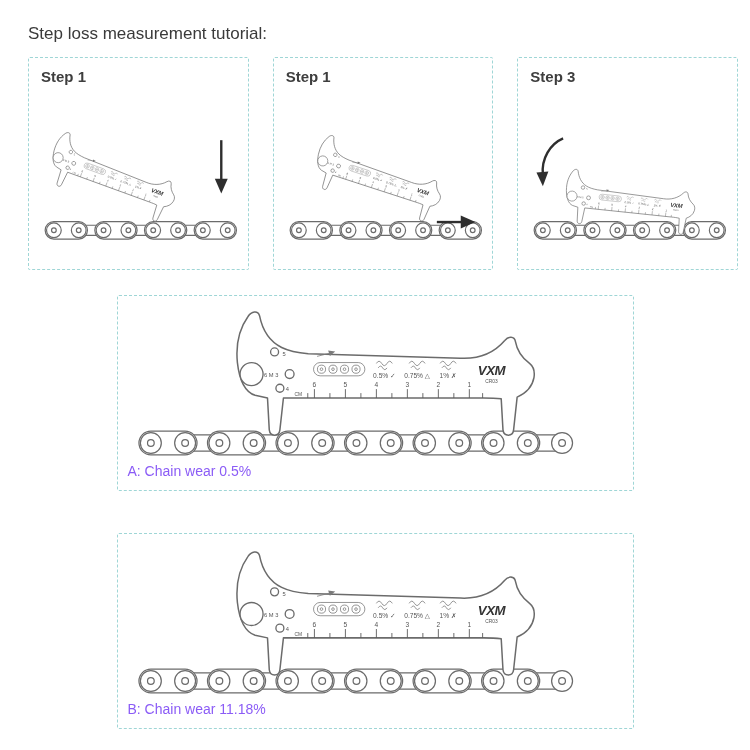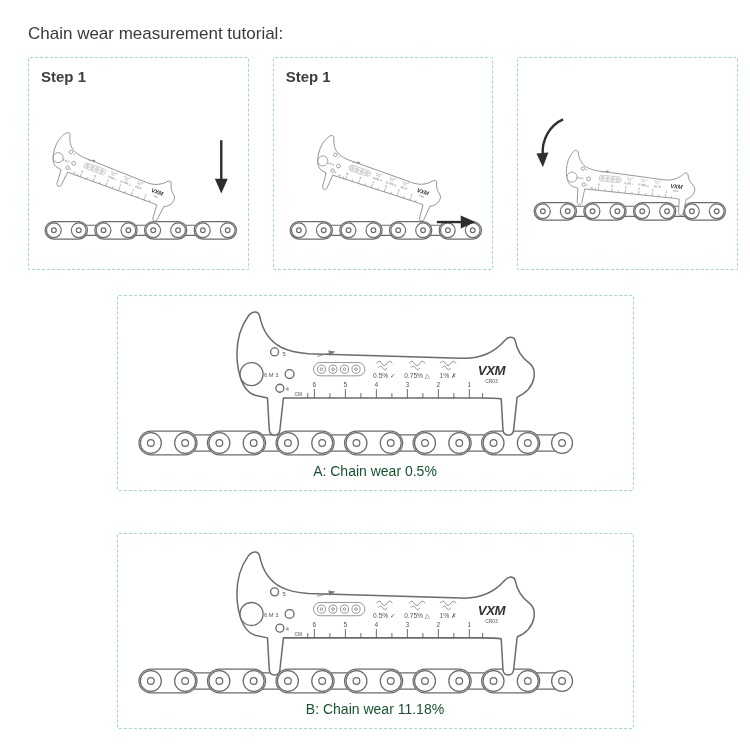--- a/index.html
+++ b/index.html
@@ -13,21 +13,21 @@
     margin:24px 0 0 28px;
   }
   .steps-row{display:flex;gap:24px;margin:13px 12px 0 28px;}
   .panel{border:1px dashed #9fd6d6;box-sizing:border-box;background:#fff;border-radius:2px;}
   .step{flex:1;height:213px;padding:8px 8px 2px 12px;}
   .step-label{font-size:15px;font-weight:700;color:#3e3e3e;margin:2px 0 0 0;}
   .step-svg{width:100%;display:block;}
   .big-panel{width:517px;height:196px;margin:25px auto 0;padding:8px 10px 4px;}
   #panel-b{margin-top:42px;}
   .big-svg{width:100%;display:block;}
-  .caption{text-align:center;font-size:14px;color:#14532d;margin-top:1px;}
+  .caption{font-size:14px;color:#8b5cf6;margin-top:1px;}
   
   .ln{fill:#ffffff;stroke:#6b6b6b;stroke-width:1.3px;}
   
   .tool-outline{fill:#ffffff;stroke:#6b6b6b;stroke-width:1.7px;stroke-linejoin:round;}
   .hole{fill:#ffffff;stroke:#6b6b6b;stroke-width:1.5px;}
   .tick{fill:none;stroke:#5a5a5a;stroke-width:1px;}
   .sketch{fill:none;stroke:#7a7a7a;stroke-width:0.9px;}
   .minihead{fill:#7a7a7a;}
   svg text{fill:#555555;font-family:"Liberation Sans",sans-serif;}
   .t-small{font-size:6.5px;}
@@ -86,21 +86,21 @@
       <text class="t-num" x="166" y="91.5" text-anchor="middle">5</text>
       <text class="t-num" x="201" y="91.5" text-anchor="middle">4</text>
       <text class="t-num" x="236" y="91.5" text-anchor="middle">3</text>
       <text class="t-num" x="271" y="91.5" text-anchor="middle">2</text>
       <text class="t-num" x="306" y="91.5" text-anchor="middle">1</text>
       <text class="t-cm" x="117" y="101.5" text-anchor="end">CM</text>
     </g>
   </defs>
 </svg>
 
-<h1 class="title">Chain wear measurement tutorial:</h1>
+<h1 class="title">Step loss measurement tutorial:</h1>
 
 <div class="steps-row">
 
   <div class="panel step">
     <div class="step-label">Step 1</div>
     <svg class="step-svg" viewBox="0 0 216 176">
       <g transform="translate(14,158)">
           <rect x="21.5" y="-5.5" width="38" height="11" rx="5.5" class="ln"></rect>
           <rect x="75.5" y="-5.5" width="38" height="11" rx="5.5" class="ln"></rect>
           <rect x="129.5" y="-5.5" width="38" height="11" rx="5.5" class="ln"></rect>
@@ -257,20 +257,21 @@
     </g>
         </g>
       <g>
         <line class="arrow-line" x1="164" y1="149" x2="192" y2="149"></line>
         <polygon class="arrow-head" points="190,142 190,156 206,149"></polygon>
       </g>
     </svg>
   </div>
 
   <div class="panel step">
+    <div class="step-label">Step 3</div>
     <svg class="step-svg" viewBox="0 0 216 176">
       <g transform="translate(14,158)">
           <rect x="21.5" y="-5.5" width="38" height="11" rx="5.5" class="ln"></rect>
           <rect x="75.5" y="-5.5" width="38" height="11" rx="5.5" class="ln"></rect>
           <rect x="129.5" y="-5.5" width="38" height="11" rx="5.5" class="ln"></rect>
           <rect x="-9.5" y="-9.5" width="46" height="19" rx="9.5" class="ln"></rect>
           <rect x="44.5" y="-9.5" width="46" height="19" rx="9.5" class="ln"></rect>
           <rect x="98.5" y="-9.5" width="46" height="19" rx="9.5" class="ln"></rect>
           <rect x="152.5" y="-9.5" width="46" height="19" rx="9.5" class="ln"></rect>
           <circle cx="0" cy="0" r="8" class="ln"></circle>

